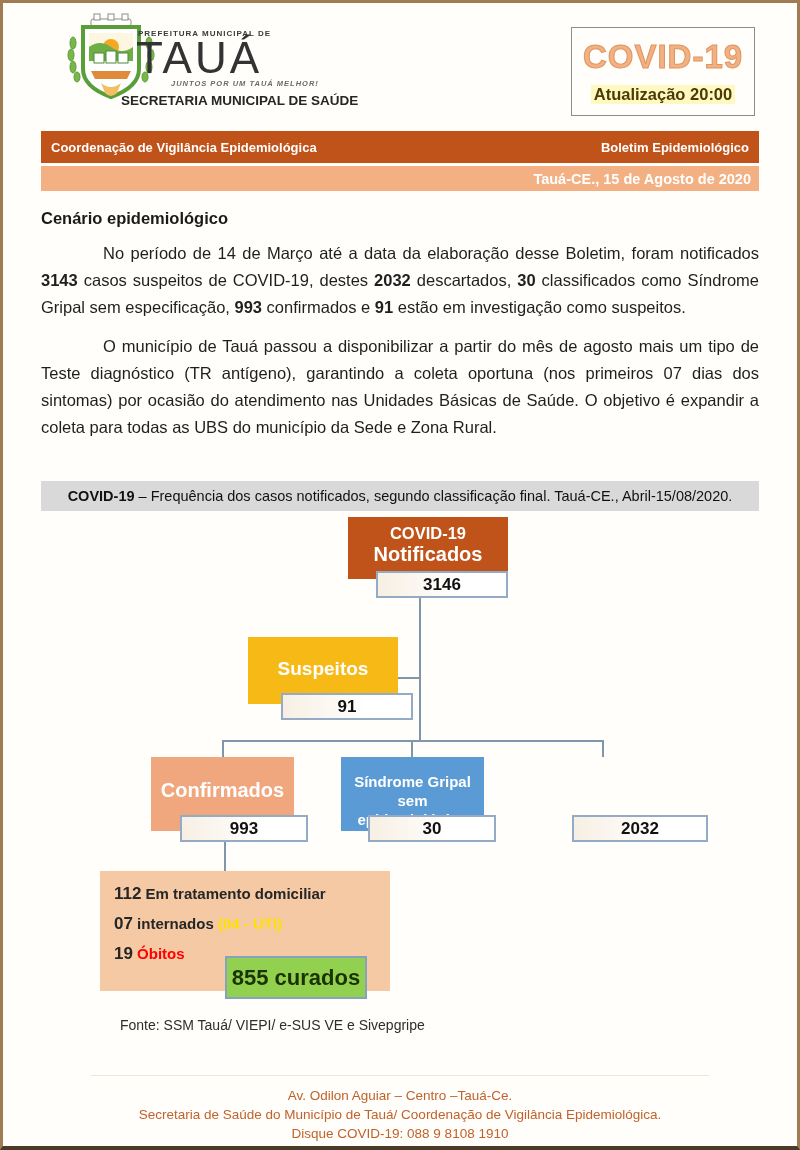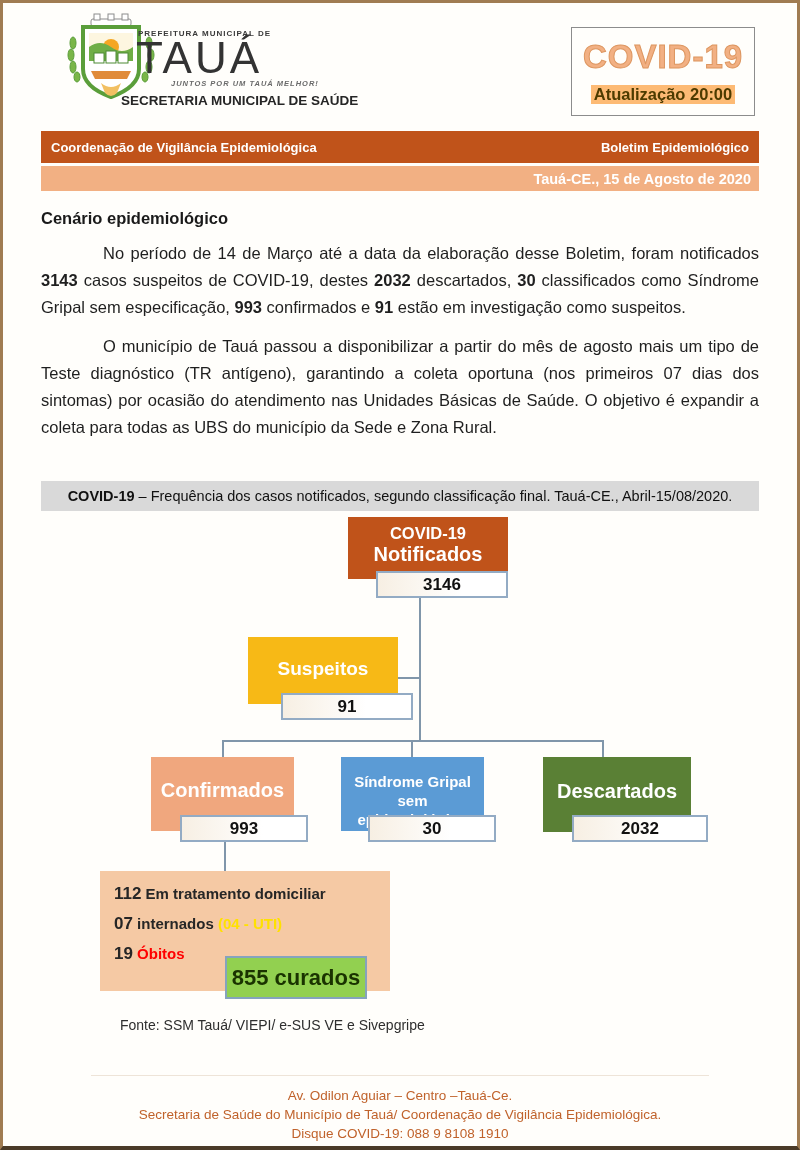--- a/index.html
+++ b/index.html
@@ -18,21 +18,21 @@
   
   .header { position:relative; height:122px; }
   .logo { position:absolute; left:58px; top:10px; width:100px; height:92px; }
   .org-small { position:absolute; left:135px; top:26px; font-size:8px; font-weight:bold; letter-spacing:1px; color:#3a3a3a; }
   .org-name { position:absolute; left:133px; top:30px; font-size:44px; font-weight:400; letter-spacing:3px; color:#333333; }
   .slogan { position:absolute; left:168px; top:76px; font-size:7.5px; font-style:italic; font-weight:bold; letter-spacing:1px; color:#6a6a6a; }
   .secretariat { position:absolute; left:118px; top:90px; font-size:13.5px; font-weight:bold; color:#262626; }
 
   .covid-badge { position:absolute; left:568px; top:24px; width:184px; height:89px; background:#fffefb; border:1.5px solid #8c8c8c; }
   .covid-badge-title { margin-top:10px; text-align:center; font-size:33px; font-weight:800; letter-spacing:1px; color:#F2B083; -webkit-text-stroke:1px #dd9660; }
-  .covid-badge-update { margin:9px auto 12px; width:fit-content; background:#fdba74; color:#4d3b00; font-size:16.5px; font-weight:bold; padding:0 3px; }
+  .covid-badge-update { margin:9px auto 12px; width:fit-content; background:#fef9c3; color:#4d3b00; font-size:16.5px; font-weight:bold; padding:0 3px; }
 
   
   .content { padding:0 38px; }
   .banner1 { margin-top:6px; height:32px; background:#C0531A; color:#ffffff; font-weight:bold; font-size:13px; display:flex; justify-content:space-between; align-items:center; padding:0 10px; }
   .banner2 { margin-top:3px; height:25px; background:#F2B083; color:#ffffff; font-weight:bold; font-size:14.5px; display:flex; justify-content:flex-end; align-items:center; padding:0 8px; }
 
   
   .section-heading { margin-top:18px; font-size:16.5px; font-weight:bold; color:#1a1a1a; }
   .para { margin-top:12px; font-size:16.5px; line-height:27px; text-align:justify; text-indent:62px; color:#1f1f1f; }
 
@@ -153,21 +153,20 @@
 
       <div class="node node-confirmados">Confirmados</div>
       <div class="valuebox v-993">993</div>
 
       <div class="node node-sindrome">
         <div>Síndrome Gripal</div>
         <div>sem epidemiológico</div>
       </div>
       <div class="valuebox v-30">30</div>
 
-      <div class="node node-descartados">Descartados</div>
       <div class="valuebox v-2032">2032</div>
 
       <div class="node node-details">
         <div class="dline"><span style="font-weight: bold; font-size: 17px;">112</span><span style="font-weight: bold;"> Em tratamento domiciliar</span></div>
         <div class="dline"><span style="font-weight: bold; font-size: 17px;">07</span><span style="font-weight: bold;">  internados </span><span style="font-weight: bold; color: rgb(255, 225, 0);">(04 - UTI)</span></div>
         <div class="dline"><span style="font-weight: bold; font-size: 17px;">19</span><span style="font-weight: bold;"> </span><span style="font-weight: bold; color: rgb(255, 0, 0);">Óbitos</span></div>
       </div>
       <div class="node node-curados">855 curados</div>
 
       <div class="fonte">Fonte: SSM Tauá/ VIEPI/ e-SUS VE e Sivepgripe</div>

